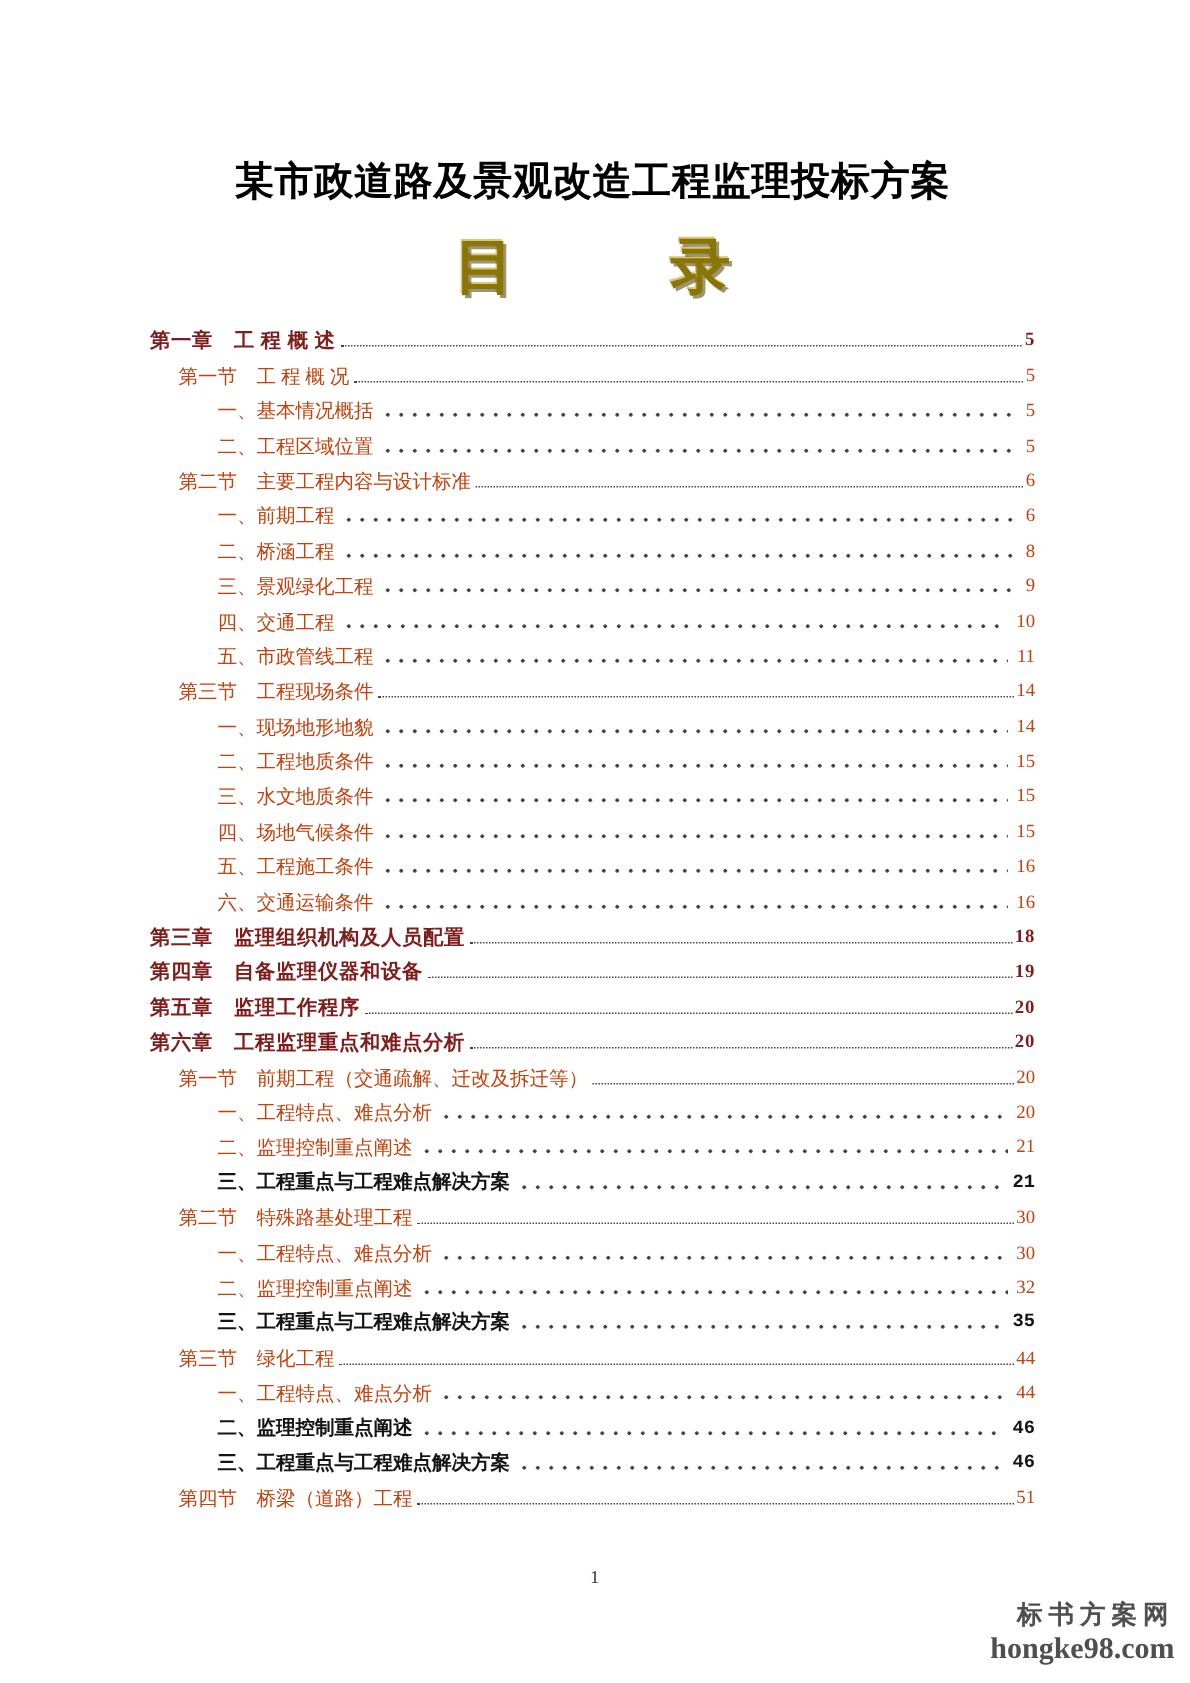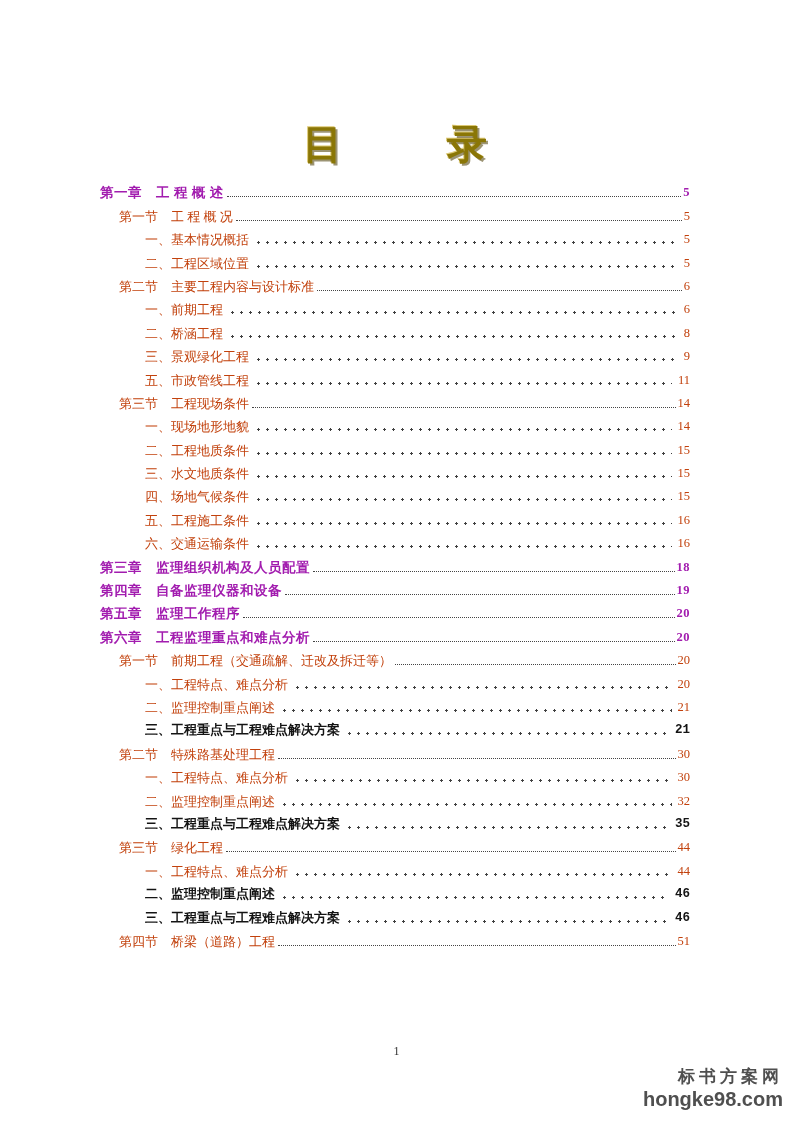--- a/index.html
+++ b/index.html
@@ -17,21 +17,21 @@
     font-family:"Liberation Sans","DejaVu Sans",sans-serif;
     font-size:40px;font-weight:bold;line-height:48px;
     color:#8a7606;
     text-shadow:2px 2px 0 rgba(74,60,2,0.55), -1px -1px 0 rgba(216,194,100,0.9);
   }
   .toc-list{margin-top:10px;}
   .toc-row{
     display:flex;align-items:flex-end;height:23.4px;
     font-size:13px;color:#c2410c;line-height:17px;
   }
-  .toc-row.lv1{font-weight:bold;font-size:13.5px;color:#a21caf;letter-spacing:0.5px;}
+  .toc-row.lv1{font-weight:bold;font-size:13.5px;color:#7f1d1d;letter-spacing:0.5px;}
   .toc-row.lv2{padding-left:19px;}
   .toc-row.lv3{padding-left:45px;}
   .toc-row.boldrow{
     font-weight:bold;color:#141414;
     font-family:Liberation Mono, monospace;
   }
   .toc-text{white-space:nowrap;}
   .toc-leader{flex:1;}
   .toc-row.lv1 .toc-leader,.toc-row.lv2 .toc-leader{
     height:0;border-bottom:1.5px dotted #454545;margin:0 2px 4px 3px;
@@ -41,30 +41,31 @@
     background-image:radial-gradient(circle,#3f3f3f 1.05px,rgba(0,0,0,0) 1.35px);
     background-size:9px 5px;background-repeat:repeat-x;background-position:0 100%;
   }
   .toc-page{font-size:12.5px;white-space:nowrap;}
   .footer-page{
     position:absolute;top:1044px;left:0;width:793px;text-align:center;
     font-size:12px;color:#333;
   }
   .watermark{
     position:absolute;top:1066px;right:10px;text-align:right;
-    font-family:Liberation Sans, sans-serif;
+    font-family:Liberation Serif, serif;
     font-weight:bold;color:#4f4f4f;
   }
   .watermark .site-name{font-size:17px;letter-spacing:4px;line-height:21px;}
   .watermark .site-url{font-size:20px;line-height:25px;}
 </style>
 </head>
 <body>
 
 <div class="page">
+  <div class="doc-title">某市政道路及景观改造工程监理投标方案</div>
 
   <div class="toc-heading">
     <span>目</span>
     <span>录</span>
   </div>
 
   <div class="toc-list" id="toc-list">
       <div class="toc-row lv1">
         <span class="toc-text">第一章　工 程 概 述</span>
         <span class="toc-leader"></span>
@@ -99,20 +100,25 @@
         <span class="toc-text">二、桥涵工程</span>
         <span class="toc-leader"></span>
         <span class="toc-page">8</span>
       </div>
       <div class="toc-row lv3">
         <span class="toc-text">三、景观绿化工程</span>
         <span class="toc-leader"></span>
         <span class="toc-page">9</span>
       </div>
       <div class="toc-row lv3">
+        <span class="toc-text">四、交通工程</span>
+        <span class="toc-leader"></span>
+        <span class="toc-page">10</span>
+      </div>
+      <div class="toc-row lv3">
         <span class="toc-text">五、市政管线工程</span>
         <span class="toc-leader"></span>
         <span class="toc-page">11</span>
       </div>
       <div class="toc-row lv2">
         <span class="toc-text">第三节　工程现场条件</span>
         <span class="toc-leader"></span>
         <span class="toc-page">14</span>
       </div>
       <div class="toc-row lv3">

